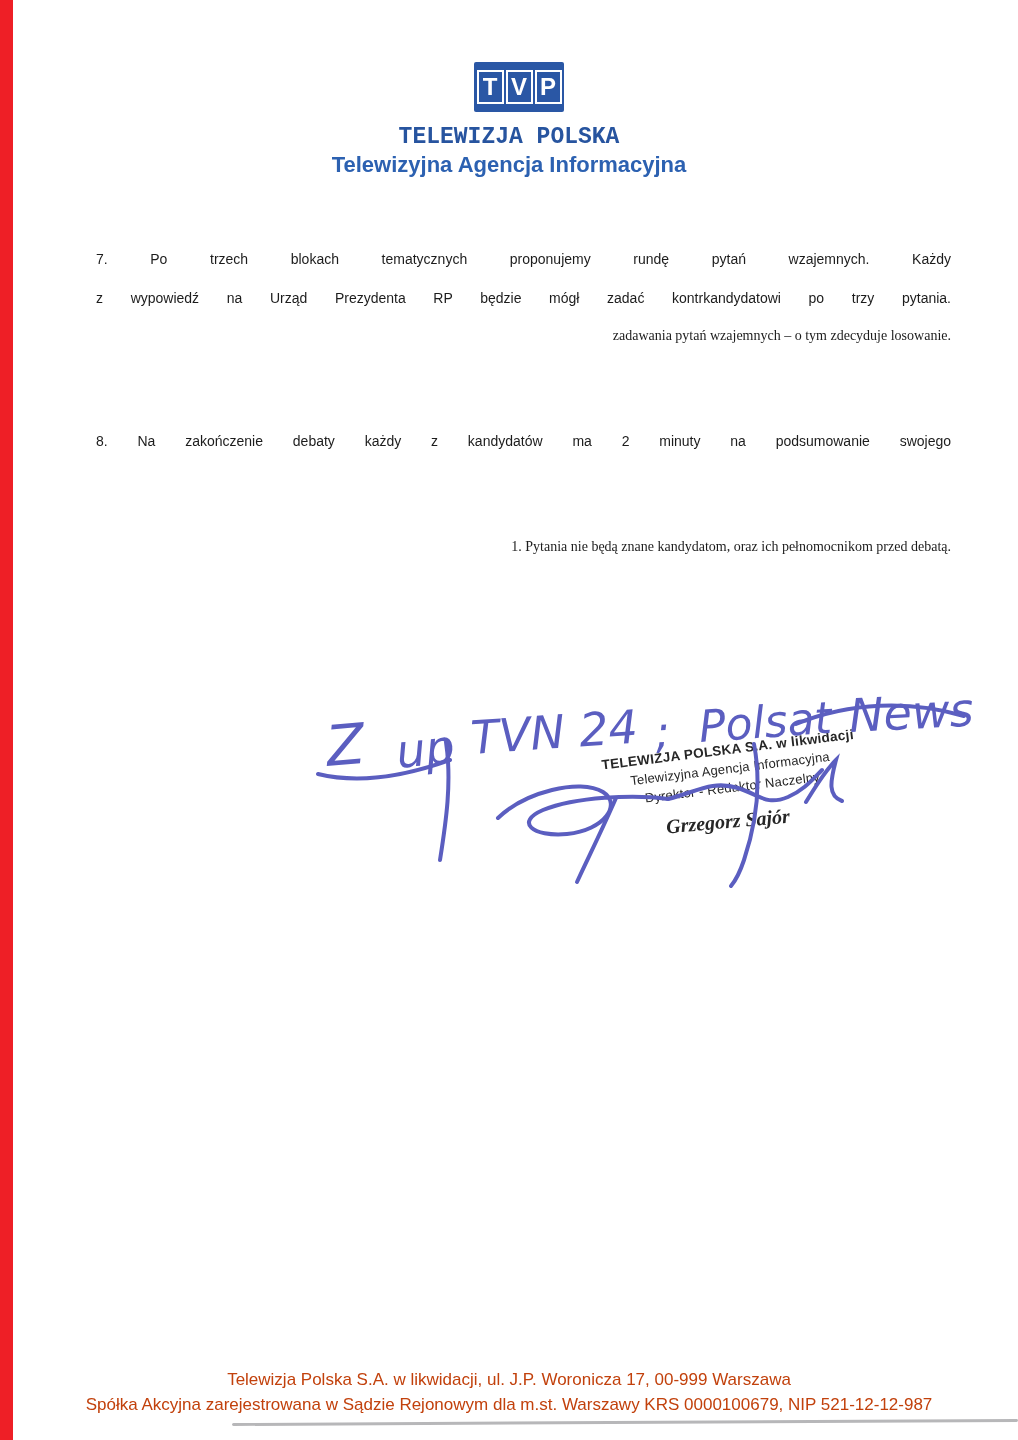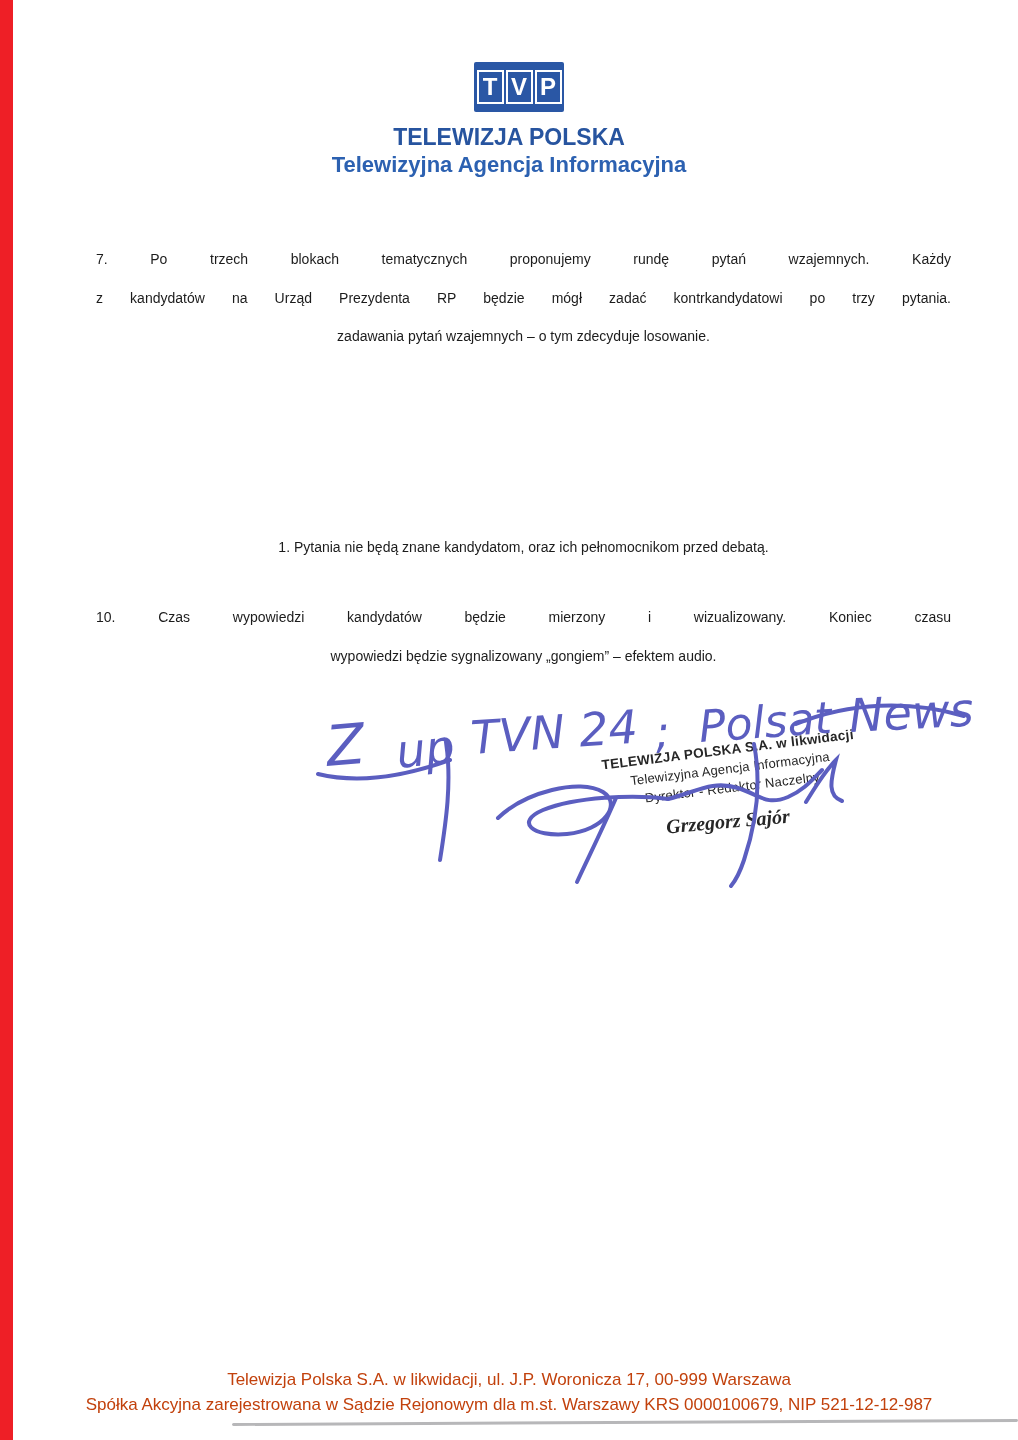--- a/index.html
+++ b/index.html
@@ -25,34 +25,35 @@
   .logo-box{
     width:23px;height:30px;border:2px solid #ffffff;margin:0 1px;
     display:flex;align-items:center;justify-content:center;
     color:#ffffff;font-weight:bold;font-size:24px;line-height:1;
     font-family:"Liberation Sans", sans-serif;
   }
   .company{
     position:absolute;left:0;top:124px;width:1018px;
     text-align:center;font-size:23px;font-weight:bold;letter-spacing:0px;
     color:#27549f;
+    font-family:Liberation Mono, monospace;
   }
   .department{
     position:absolute;left:0;top:152px;width:1018px;
     text-align:center;font-size:22px;font-weight:bold;
     color:#2c61b1;
   }
   
   .paragraph{
     position:absolute;left:96px;width:855px;
     font-size:14px;line-height:38.5px;color:#1c1c1c;
   }
   .p7{top:240px;} .p8{top:422px;} .p9{top:528px;} .p10{top:598px;}
   .jl{text-align:justify;text-align-last:justify;}
-  .ll{text-align:center;}
+  .ll{text-align:right;font-family:Liberation Serif, serif;}
   
   .annotation-svg{
     position:absolute;left:0;top:0;width:1018px;height:1440px;
     pointer-events:none;
   }
   .stamp{
     position:absolute;left:580px;top:740px;width:300px;
     transform:rotate(-7deg);transform-origin:50% 50%;
     text-align:center;color:#262626;
   }
@@ -94,35 +95,32 @@
       </div>
     <div class="logo-box">
         <span>P</span>
       </div>
   </div>
   <div class="company">TELEWIZJA POLSKA</div>
   <div class="department">Telewizyjna Agencja Informacyjna</div>
 
   <div class="paragraph p7">
     <div class="jl">7.  Po  trzech  blokach  tematycznych  proponujemy  rundę  pytań  wzajemnych.  Każdy</div>
-    <div class="jl">z kandydatów na Urząd Prezydenta RP będzie mógł zadać kontrkandydatowi po trzy pytania.</div>
+    <div class="jl">z wypowiedź na Urząd Prezydenta RP będzie mógł zadać kontrkandydatowi po trzy pytania.</div>
     <div class="ll">zadawania pytań wzajemnych – o tym zdecyduje losowanie.</div>
   </div>
 
   <div class="paragraph p8">
+    <div class="jl">8. Na  zakończenie  debaty  każdy  z  kandydatów  ma  2  minuty  na  podsumowanie  swojego</div>
   </div>
 
   <div class="paragraph p9">
     <div class="ll">1. Pytania nie będą znane kandydatom, oraz ich pełnomocnikom przed debatą.</div>
   </div>
 
-  <div class="paragraph p10">
-    <div class="jl">10. Czas  wypowiedzi  kandydatów  będzie  mierzony  i  wizualizowany.  Koniec   czasu</div>
-    <div class="ll">wypowiedzi będzie sygnalizowany „gongiem” – efektem audio.</div>
-  </div>
 
   <div class="stamp">
     <div class="stamp-line1">TELEWIZJA POLSKA S.A. w likwidacji</div>
     <div class="stamp-line2">Telewizyjna Agencja Informacyjna</div>
     <div class="stamp-line3">Dyrektor - Redaktor Naczelny</div>
   </div>
   <div class="stamp-name">Grzegorz Sajór</div>
 
   <svg class="annotation-svg" viewBox="0 0 1018 1440" xmlns="http://www.w3.org/2000/svg">
     <g fill="#5b5ec0" font-family="'DejaVu Sans', sans-serif" font-style="italic">

